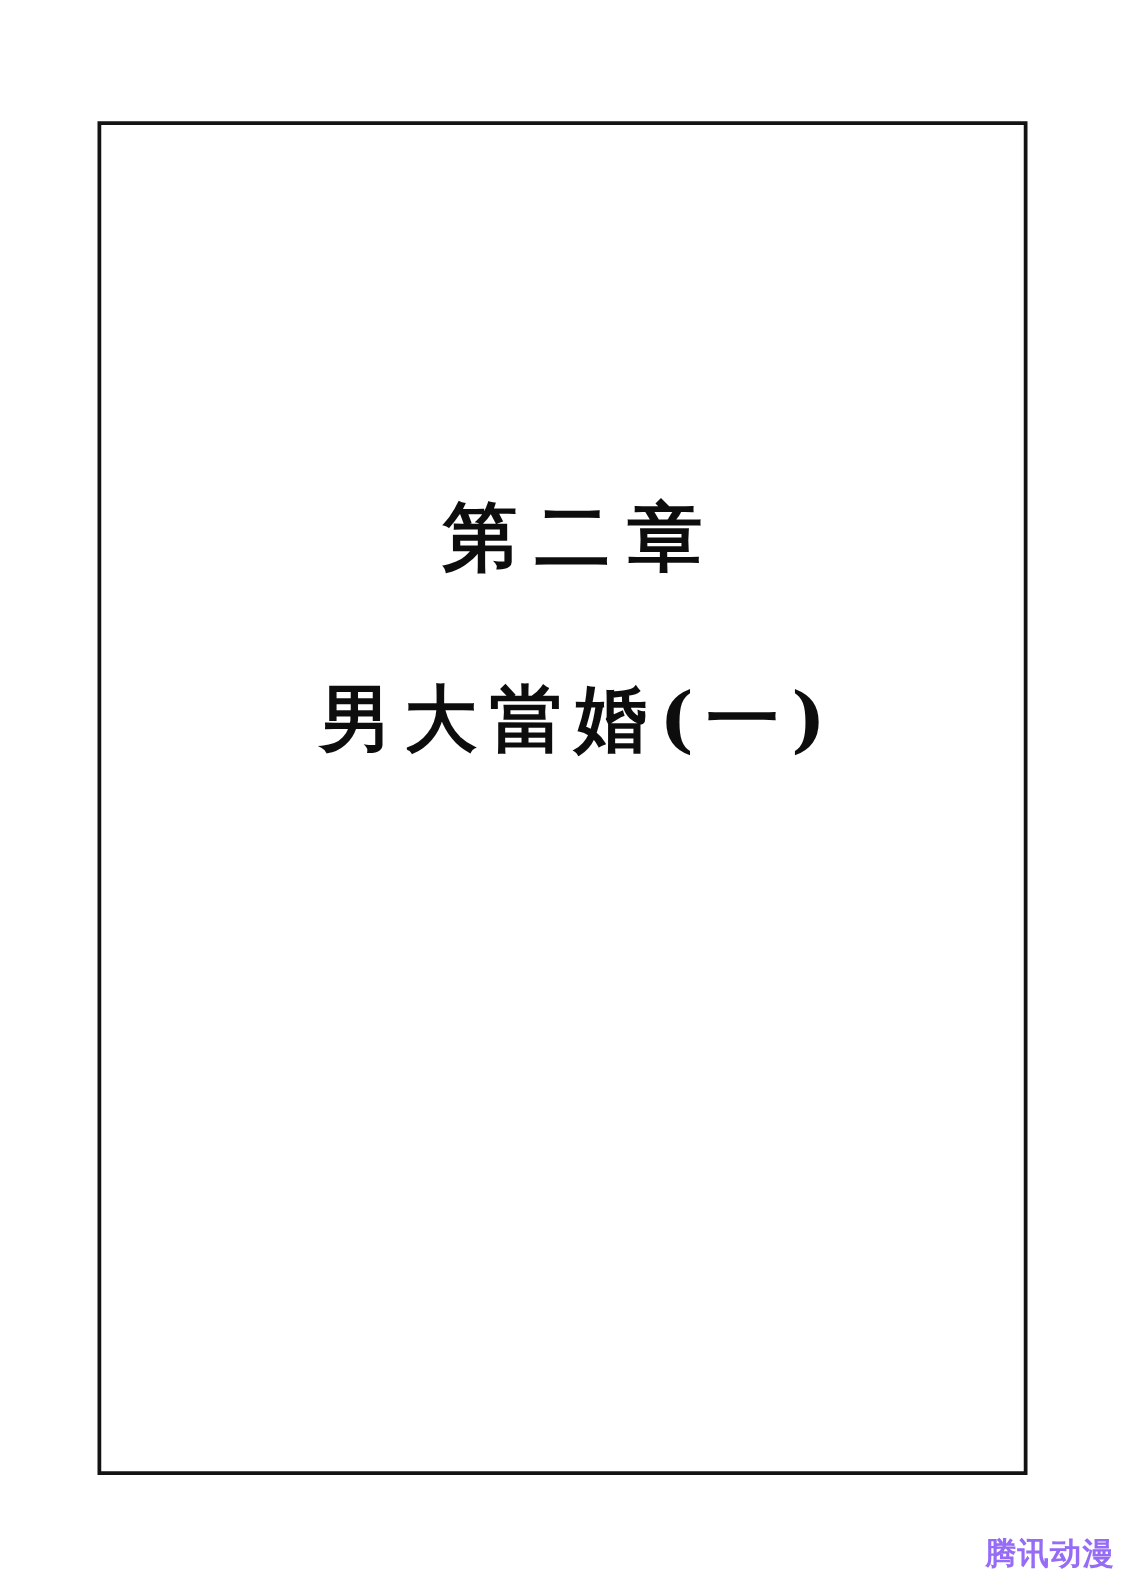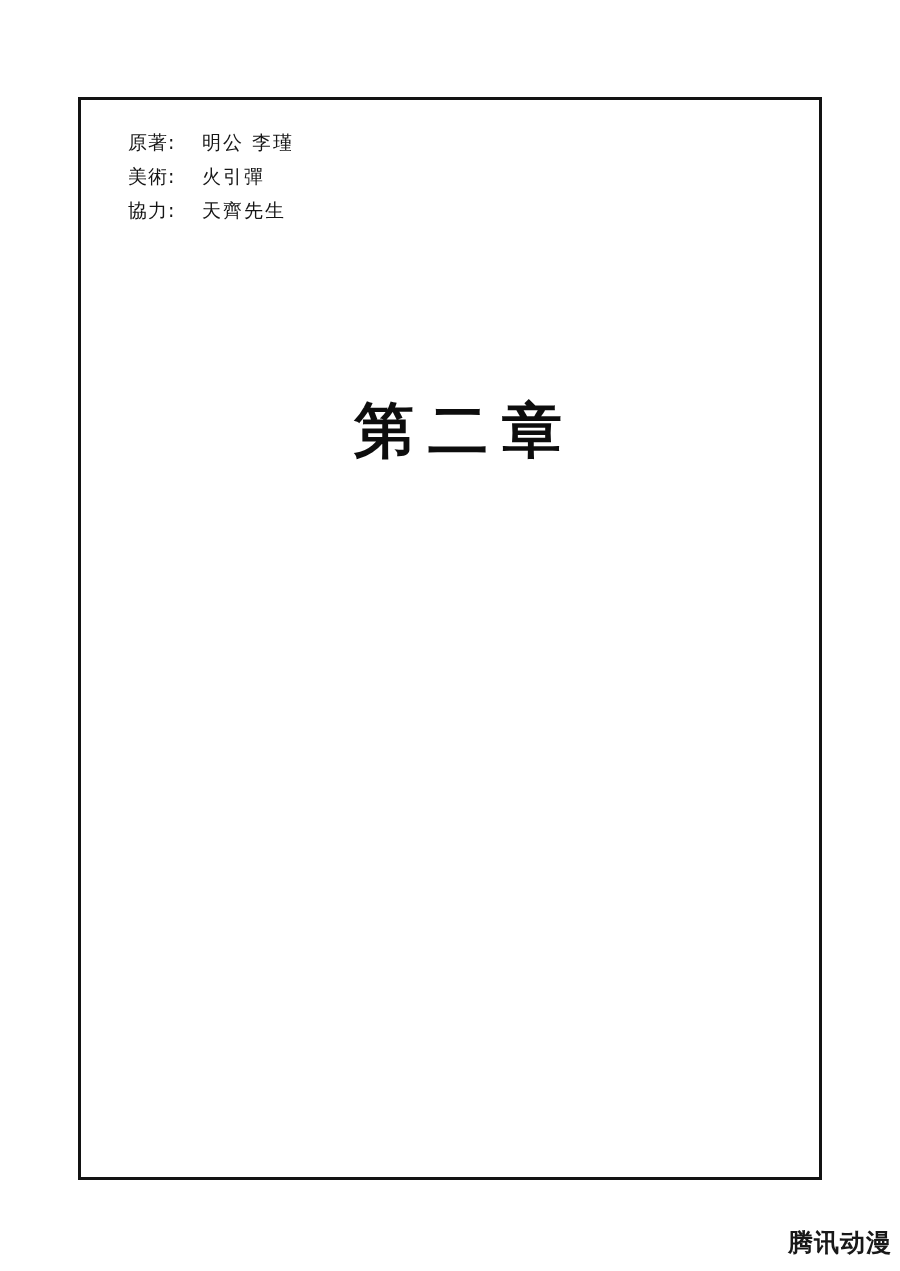--- a/index.html
+++ b/index.html
@@ -101,49 +101,32 @@
     display: flex;
     align-items: center;
     gap: 2px;
     opacity: 0.9;
   }
   .watermark .wm-text {
     font-family: "DejaVu Sans", "Liberation Sans", sans-serif;
     font-weight: bold;
     font-size: 25px;
     letter-spacing: 1px;
-    color: #000000;
+    color: #8b5cf6;
     text-shadow: 0 1px 0 #ffffff;
   }
 </style>
 </head>
 <body>
 
 <div class="page-frame">
 
-  <div class="credits">
-
-    <div class="credit-row">
-      <span class="credit-label">原著:</span>
-      <span class="credit-value">明公  李瑾</span>
-    </div>
-
-    <div class="credit-row">
-      <span class="credit-label">美術:</span>
-      <span class="credit-value">火引彈</span>
-    </div>
-
-    <div class="credit-row">
-      <span class="credit-label">協力:</span>
-      <span class="credit-value">天齊先生</span>
-    </div>
-
-  </div>
 
   <div class="title-block">
     <h1 class="chapter-number">第二章</h1>
+    <h2 class="chapter-title">男大當婚(一)</h2>
   </div>
 
 </div>
 
 <div class="watermark">
   <span class="wm-text">腾讯动漫</span>
 </div>
 
 </body></html>

